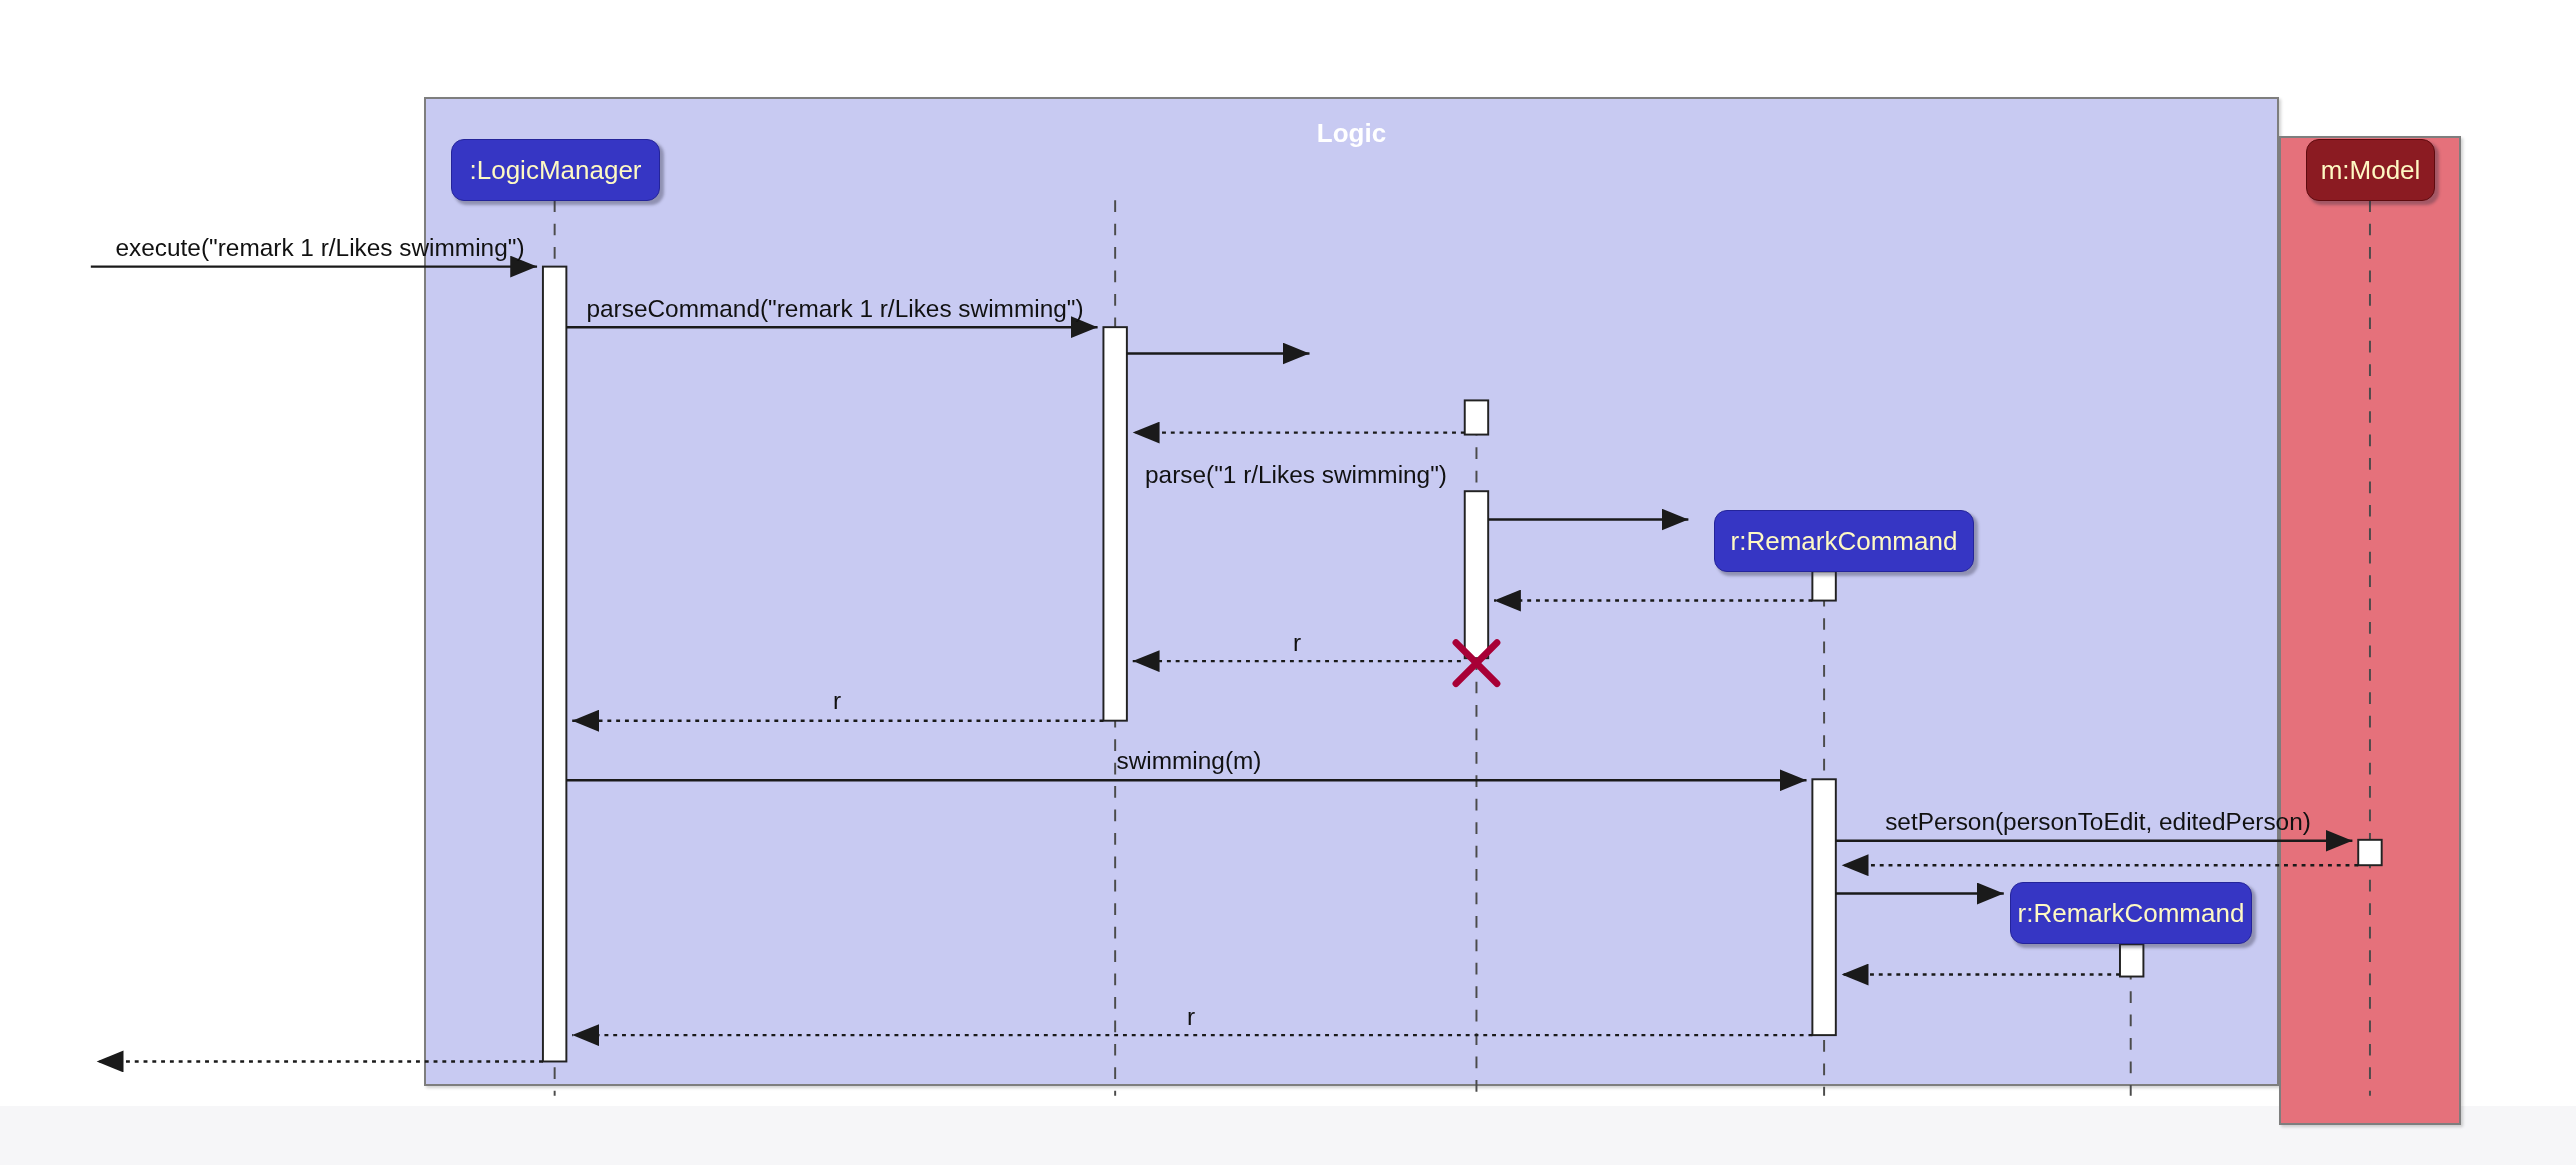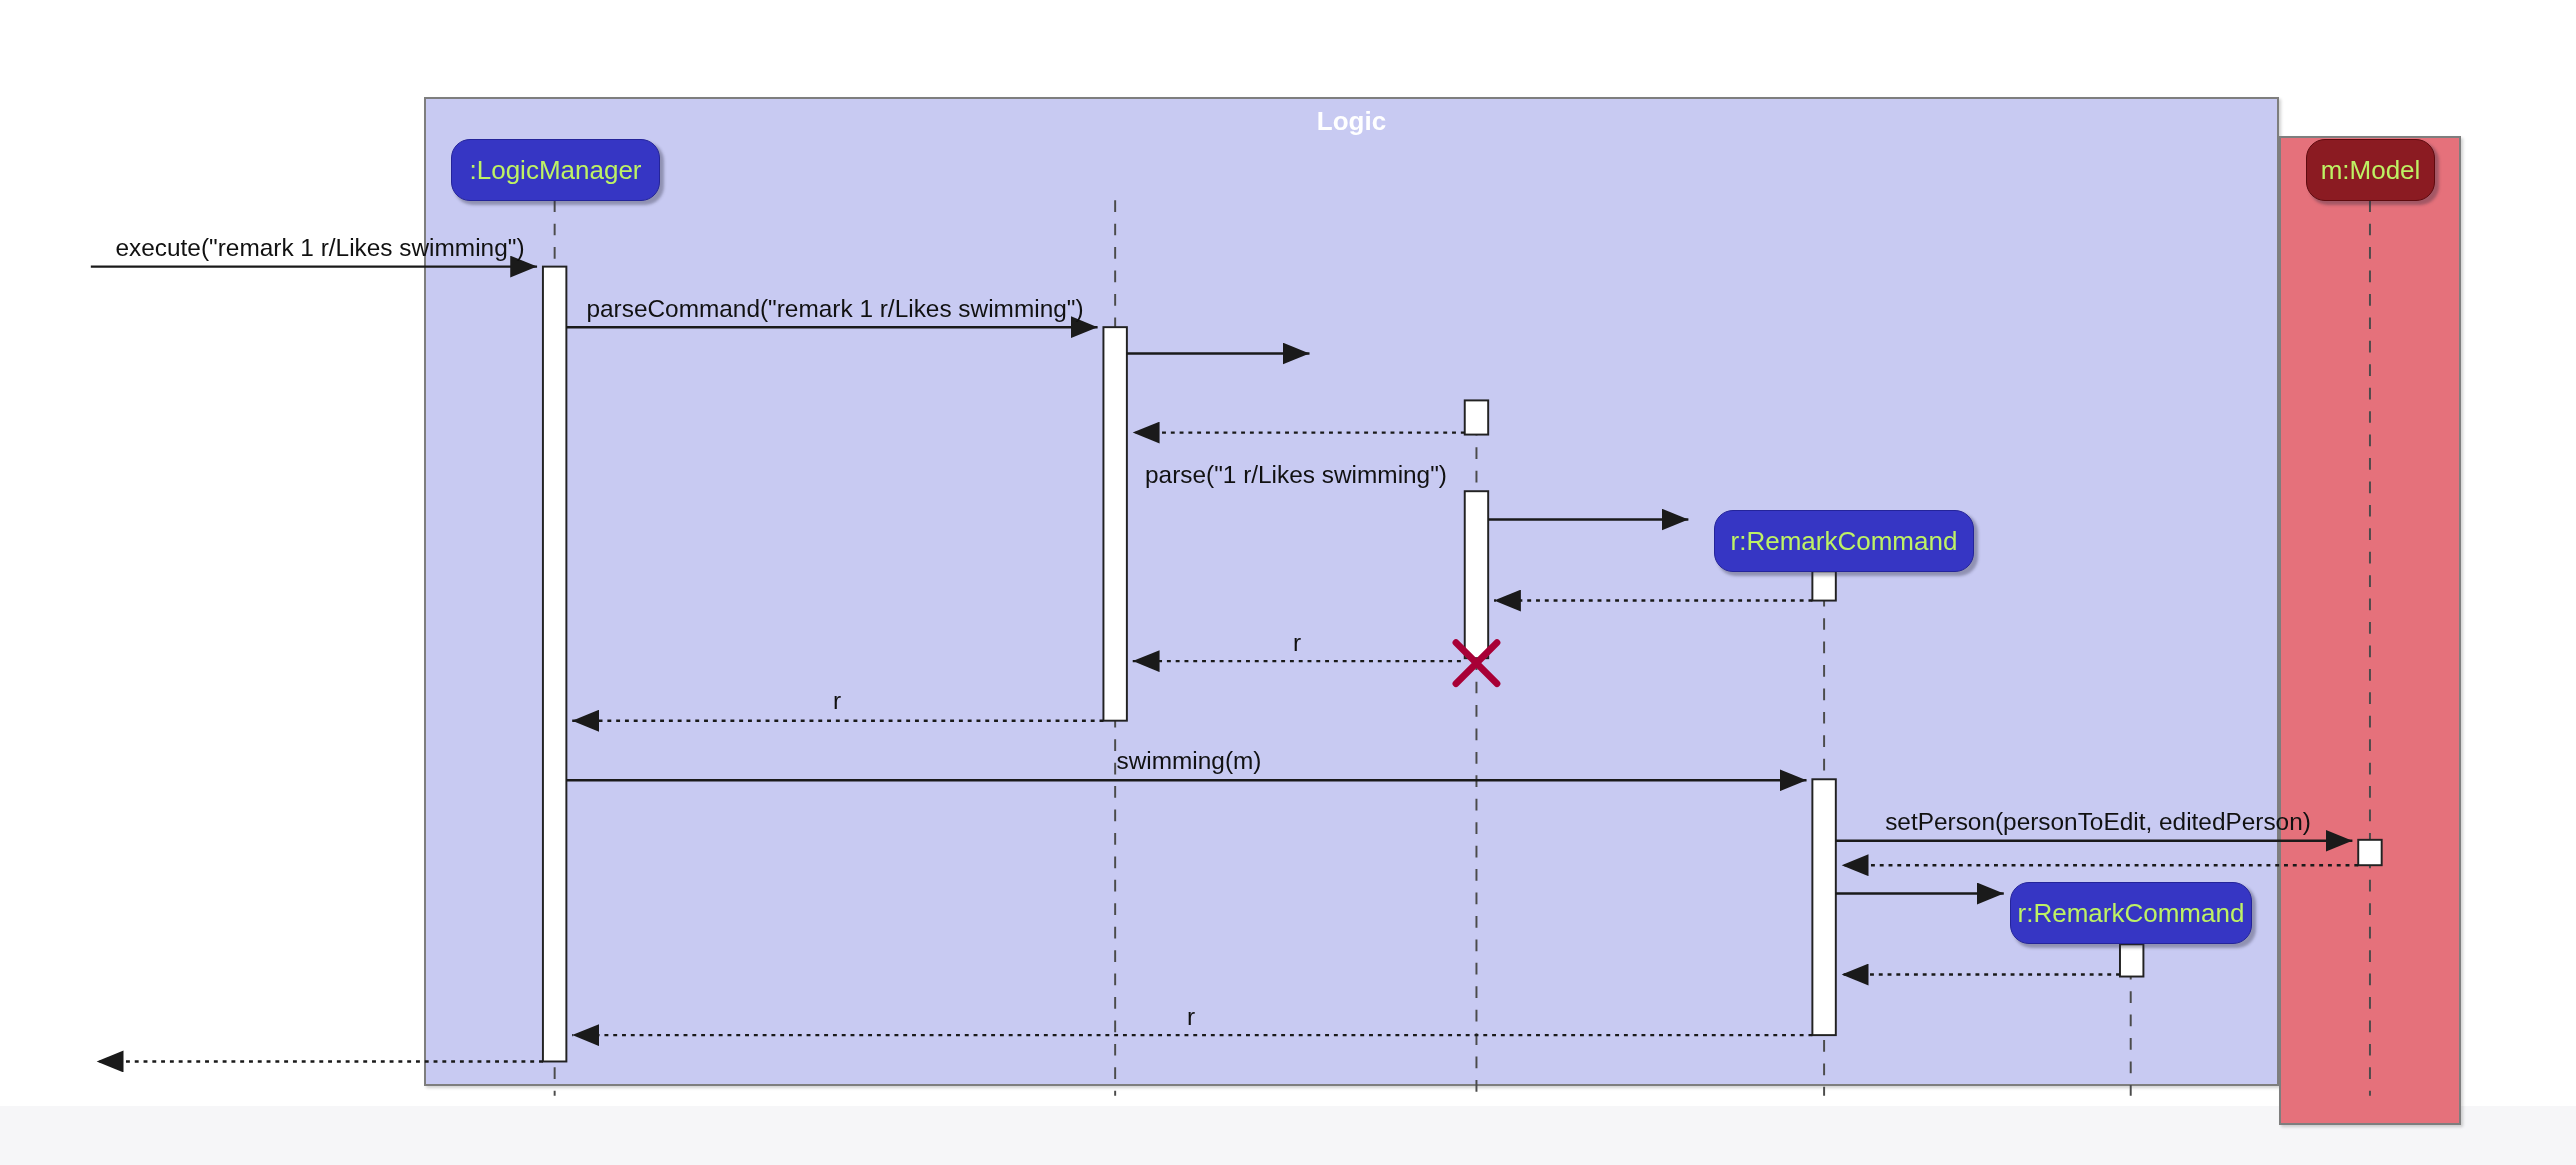--- a/index.html
+++ b/index.html
@@ -15,29 +15,29 @@
     background: #f6f6f8;
   }
 
   .frame {
     position: absolute; top: 97px; height: 989px;
     border: 2px solid #7e7e7e;
   }
   .frame-logic { left: 424px; width: 1855px; background: #c8caf2; box-shadow: 2px 2px 2.9px rgba(0,0,0,0.18); }
   .frame-model { left: 2279px; width: 182px; background: #e5717b; box-shadow: 2px 2px 2.9px rgba(0,0,0,0.18); margin-top: 39px; }
   .frame-title {
-    position: absolute; top: 7px; left: 0; width: 100%;
+    position: absolute; top: 19px; left: 0; width: 100%;
     text-align: center; color: #ffffff; font-weight: bold; font-size: 26px;
   }
 
   .links-layer { position: absolute; left: 0; top: 0; }
 
   .participant {
     position: absolute; display: flex; align-items: center; justify-content: center;
-    color: #bef264; font-size: 26px; border-radius: 19px;
+    color: #fef9c3; font-size: 26px; border-radius: 13px;
     background: #3636c4; border: 1px solid #24249a;
     box-shadow: 3.9px 3.9px 2.9px rgba(40,40,60,0.35);
     white-space: nowrap;
   }
   .participant.model-kind { background: #8b1b22; border-color: #5e0a0e; }
 
   .p-logic-manager        { left: 451px;  top: 139px; width: 209px; height: 62px; }
   .p-address-book-parser  { left: 976px; top: 139px; width: 277px; height: 62px; }
   .p-remark-command-parser{ left: 1315px; top: 340px; width: 322px; height: 61px; }
   .p-remark-command       { left: 1694px; top: 510px; width: 260px; height: 62px; margin-left: 20px; }

